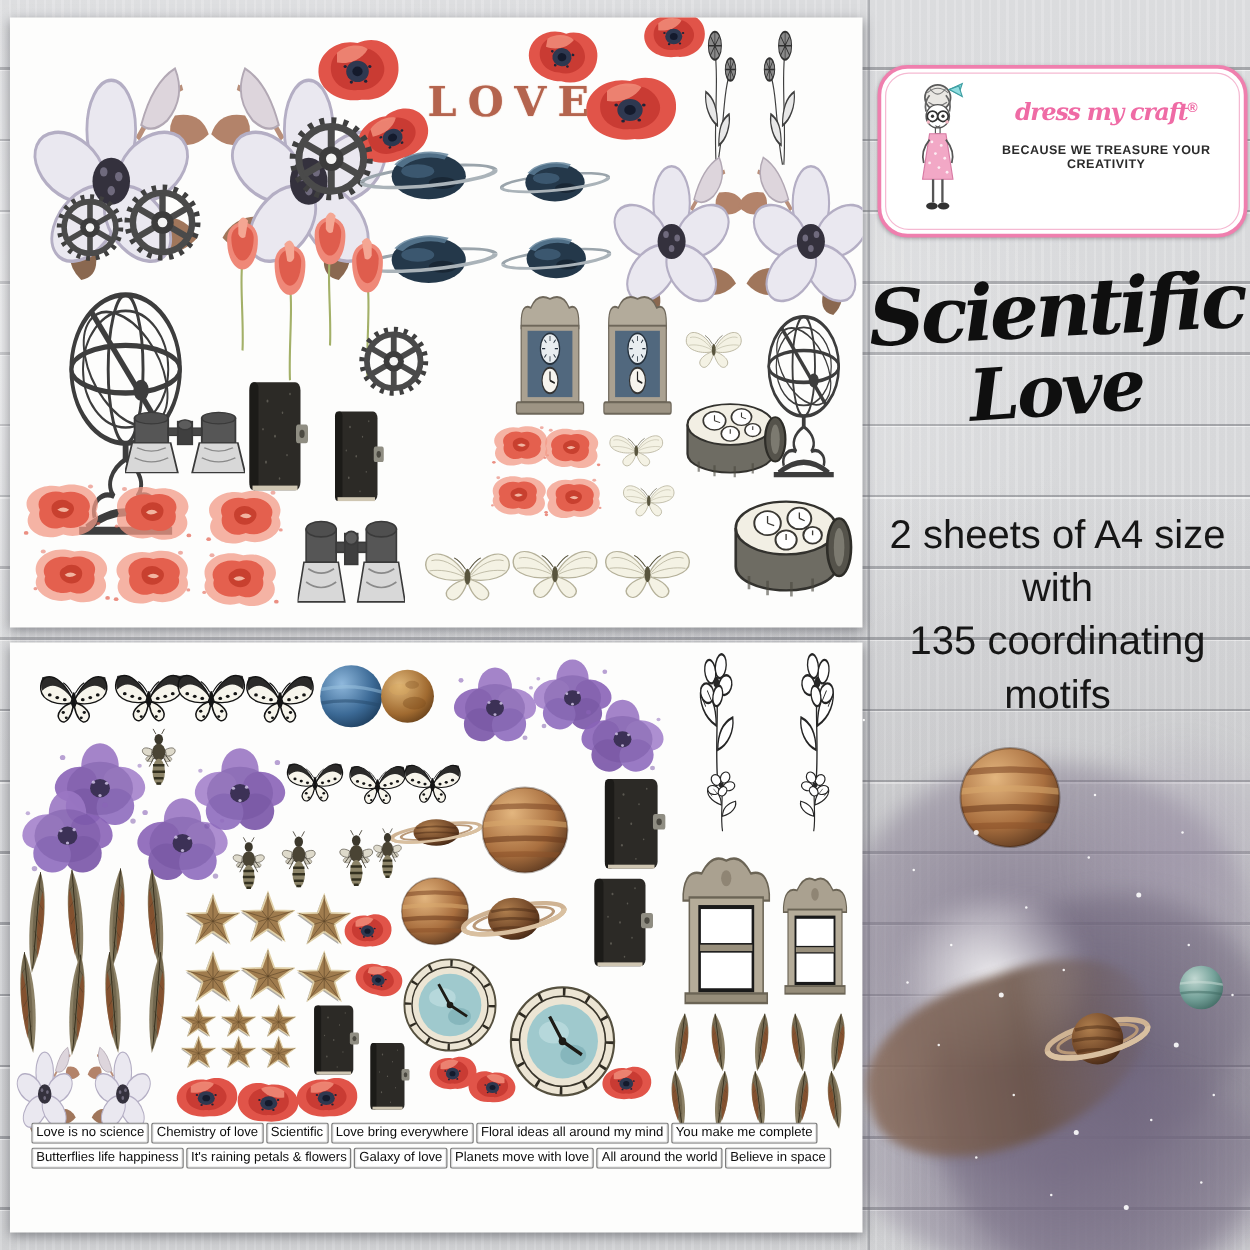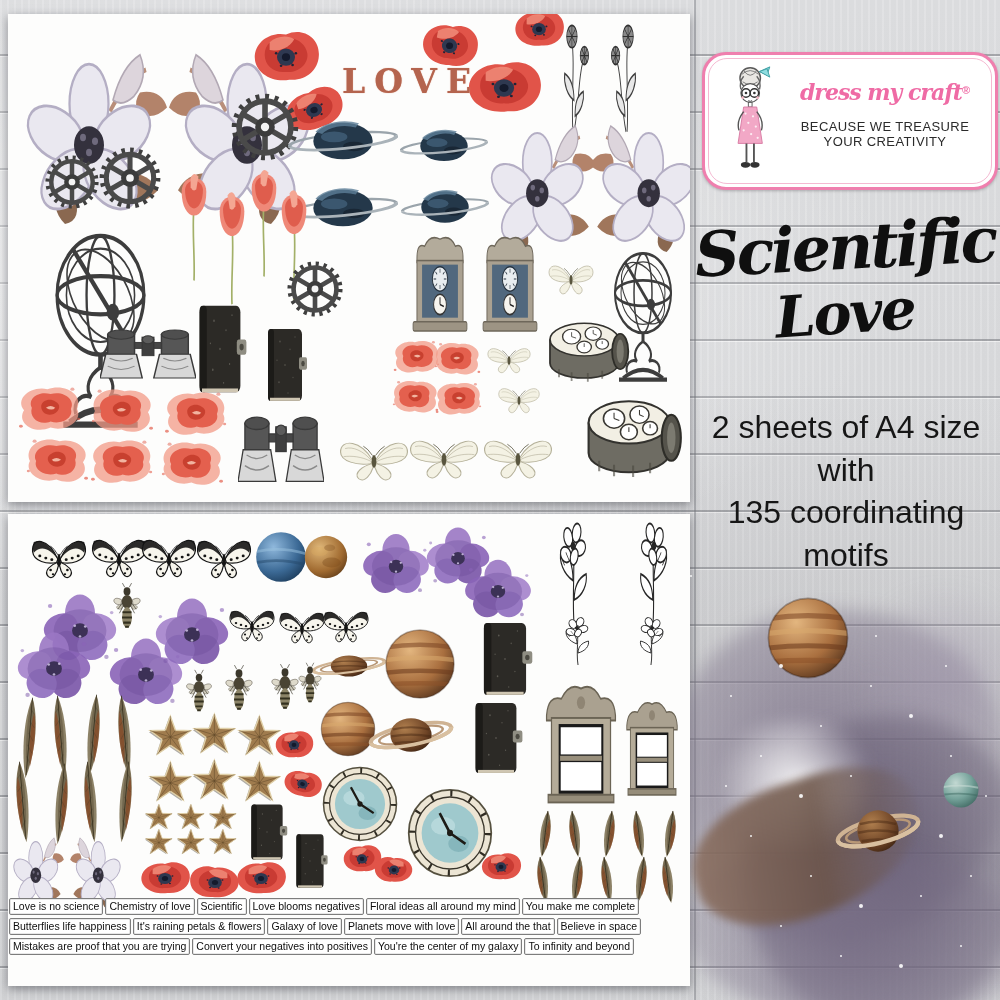--- a/index.html
+++ b/index.html
@@ -15,34 +15,34 @@
       linear-gradient(#dfe0e2,#d4d5d7);}
   .seam{position:absolute;left:694px;top:0;bottom:0;width:2px;background:rgba(118,120,126,.45);}
   .sheet{position:absolute;background:#fdfdfc;box-shadow:0 3px 9px rgba(50,52,60,.5);}
   .sheet1{left:8px;top:14px;width:682px;height:488px;}
   .sheet2{left:8px;top:514px;width:682px;height:472px;}
   .mlayer{position:absolute;inset:0;overflow:hidden;}
   .motif{position:absolute;overflow:visible;}
   .love-text{position:absolute;left:334px;top:48px;width:120px;font-family:"DejaVu Serif",serif;
     font-weight:bold;font-size:33px;letter-spacing:9px;color:#b4644e;text-shadow:0 0 1px #d8937c;}
   
-  #phrases{position:absolute;left:1px;top:384px;width:672px;}
+  #phrases{position:absolute;left:17px;top:384px;width:672px;}
   .prow{display:flex;gap:2px;margin-bottom:3px;white-space:nowrap;overflow:hidden;}
   .pill{display:inline-block;border:1px solid #7d7d7d;border-radius:2px;background:#fff;
     padding:0 3px;font-size:10.5px;line-height:15px;color:#0d0d0d;box-shadow:inset 0 0 0 1px #e8e8e8;}
   
   .badge{position:absolute;left:702px;top:52px;width:290px;height:132px;background:#fff;
     border:3px solid #ef7fae;border-radius:24px;box-shadow:0 1px 3px rgba(90,90,95,.4);}
   .badge::after{content:"";position:absolute;inset:3px;border:1px solid #f5b9d2;border-radius:19px;}
   .girl{position:absolute;left:20px;top:8px;width:56px;height:116px;}
   .brand-text{position:absolute;left:80px;top:24px;width:200px;text-align:center;}
   .brand-name{font-family:"DejaVu Serif",serif;font-style:italic;font-weight:bold;
-    font-size:22px;color:#ef6ba5;letter-spacing:-1px;margin-top:16px;}
+    font-size:19px;color:#ef6ba5;letter-spacing:-1px;margin-top:16px;}
   .brand-text sup{color:#ef6ba5;font-size:11px;font-weight:bold;}
-  .tagline{margin-top:14px;font-size:13px;font-weight:normal;letter-spacing:.4px;color:#2b2b2b;}
+  .tagline{margin-top:14px;font-size:10px;font-weight:bold;letter-spacing:.4px;color:#2b2b2b;}
   .title{position:absolute;left:690px;top:214px;width:310px;text-align:center;color:#0f0f0f;
     font-family:"DejaVu Serif",serif;font-style:italic;font-weight:bold;}
   .t1{font-size:62px;letter-spacing:-3px;transform:rotate(-3deg);line-height:1.1;}
   .t2{font-size:57px;letter-spacing:-2px;transform:rotate(-4deg);margin-top:2px;line-height:1;}
   .desc{position:absolute;left:690px;top:406px;width:312px;text-align:center;
     font-size:32px;line-height:1.33;color:#161616;}
   
   .galaxy{position:absolute;left:690px;top:575px;width:310px;height:425px;overflow:hidden;}
   .blob{position:absolute;filter:blur(9px);}
   .b1{left:-20px;top:35px;width:340px;height:330px;border-radius:48% 52% 55% 45%;
@@ -846,37 +846,31 @@
         </svg>
         <svg viewBox="0 0 100 100" preserveAspectRatio="none" class="motif" style="left: 647px; top: 342px; width: 28px; height: 48px; transform: scaleX(-1);">
           <use href="#sym-feather"></use>
         </svg>
       </div>
     <div id="phrases">
         <div class="prow">
           <span class="pill">Love is no science</span>
           <span class="pill">Chemistry of love</span>
           <span class="pill">Scientific</span>
-          <span class="pill">Love blooms negatives</span>
+          <span class="pill">Love bring everywhere</span>
           <span class="pill">Floral ideas all around my mind</span>
           <span class="pill">You make me complete</span>
         </div>
         <div class="prow">
           <span class="pill">Butterflies life happiness</span>
           <span class="pill">It's raining petals &amp; flowers</span>
           <span class="pill">Galaxy of love</span>
           <span class="pill">Planets move with love</span>
-          <span class="pill">All around the that</span>
+          <span class="pill">All around the world</span>
           <span class="pill">Believe in space</span>
-        </div>
-        <div class="prow">
-          <span class="pill">Mistakes are proof that you are trying</span>
-          <span class="pill">Convert your negatives into positives</span>
-          <span class="pill">You're the center of my galaxy</span>
-          <span class="pill">To infinity and beyond</span>
         </div>
       </div>
   </div>
 
   <div class="badge">
     <svg class="girl" viewBox="0 0 60 120">
       <circle cx="27" cy="14" r="11" fill="#e9e7e3" stroke="#5a5a5a" stroke-width="1.5"></circle>
       <path d="M18 10 Q27 2 36 10 M19 18 Q27 24 35 18 M20 6 Q27 16 34 6" stroke="#7a7a7a" fill="none" stroke-width="1"></path>
       <path d="M37 7 L48 2 L45 11 Z" fill="#7ad4d8" stroke="#3e9ea2" stroke-width="1"></path>
       <path d="M37 7 L48 13 L45 4 Z" fill="#8fdde0" stroke="#3e9ea2" stroke-width="1"></path>

